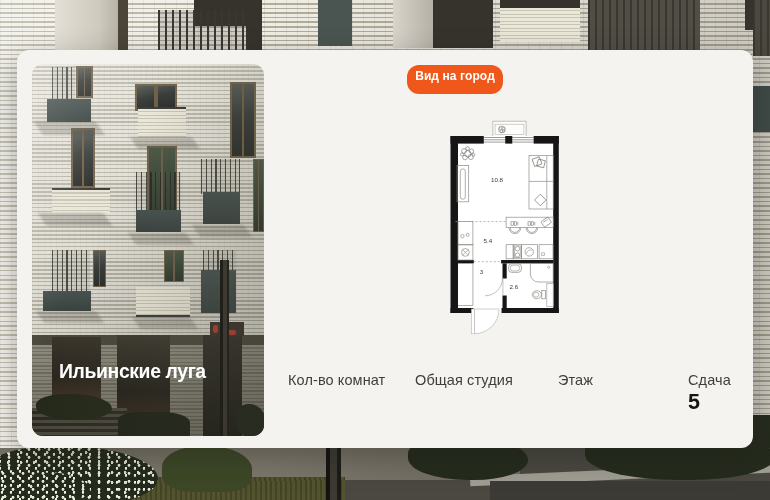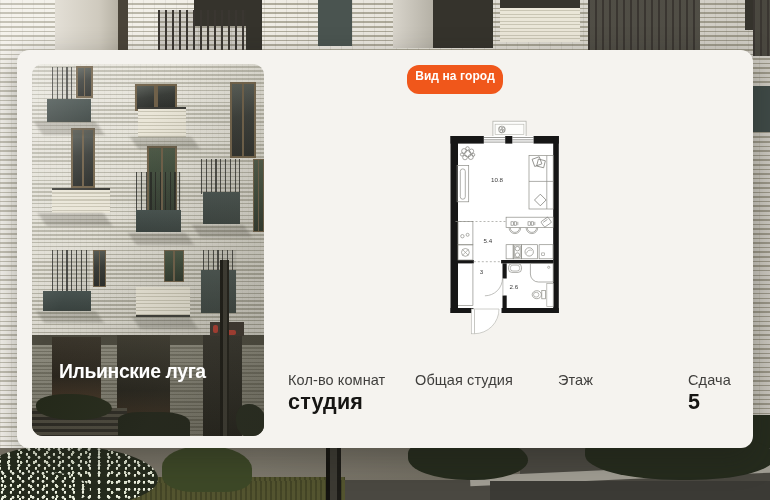--- a/index.html
+++ b/index.html
@@ -267,21 +267,20 @@
     <g fill="#3a3a3a" font-family="Liberation Sans, sans-serif" font-size="6.2">
       <text x="491" y="181.8">10.8</text>
       <text x="483.5" y="242.6">5.4</text>
       <text x="479.8" y="274.4">3</text>
       <text x="509.5" y="288.8">2.6</text>
     </g>
   </svg>
 
   <div class="col" style="left:288px;top:372px;">
       <div class="t">Кол-во комнат</div>
-      <div class="v">студия</div>
     </div>
   <div class="col" style="left:415px;top:372px;">
       <div class="t">Общая студия</div>
     </div>
   <div class="col" style="left:558px;top:372px;">
       <div class="t">Этаж</div>
     </div>
   <div class="col" style="left:688px;top:372px;">
       <div class="t">Сдача</div>
       <div class="v">5</div>

